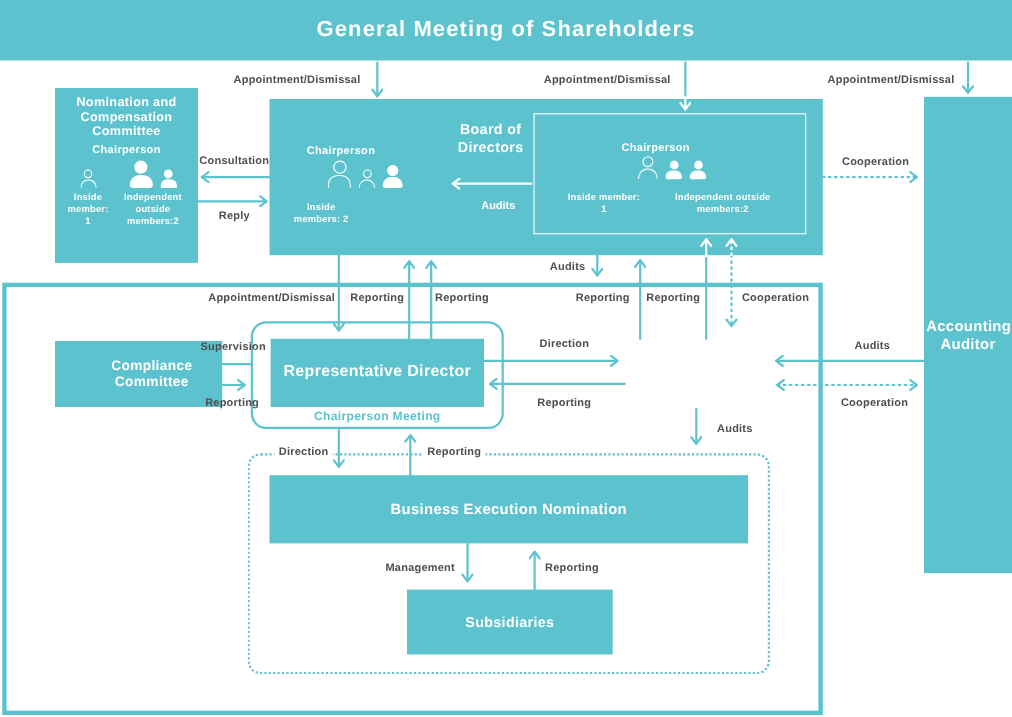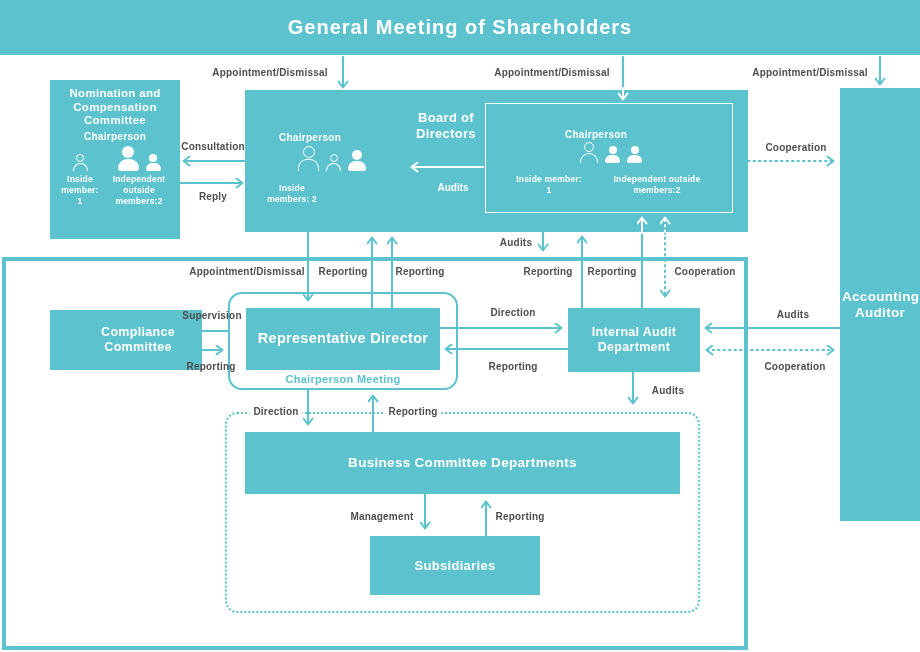--- a/index.html
+++ b/index.html
@@ -118,29 +118,26 @@
   </div>
 
   <div class="frame" style="left:228px;top:292px;width:230px;height:98px;border:2px solid #5cc3ce;border-radius:14px;">
     <div style="position:absolute;left:0;bottom:3px;width:100%;text-align:center;font-size:11px;font-weight:bold;color:#5cc3ce;letter-spacing:.3px;">Chairperson Meeting</div>
   </div>
 
   <div class="box teal" style="left:246px;top:308px;width:194px;height:62px;font-size:14.5px;">
     <span>Representative Director</span>
   </div>
 
-  <div class="box teal" style="left:568px;top:308px;width:132px;height:64px;font-size:12.5px;">
-    <span style="width:104px;">Internal Audit Department</span>
-  </div>
 
   <div class="box teal" style="left:245px;top:432px;width:435px;height:62px;font-size:13.5px;">
-    <span>Business Committee Departments</span>
-  </div>
-
-  <div class="box teal" style="left:370px;top:536px;width:170px;height:59px;font-size:13px;">
+    <span>Business Execution Nomination</span>
+  </div>
+
+  <div class="box teal" style="left:370px;top:536px;width:187px;height:59px;font-size:13px;">
     <span>Subsidiaries</span>
   </div>
 
   <svg class="arrows" width="920" height="652" viewBox="0 0 920 652">
     <defs>
       <marker id="mT" markerWidth="11" markerHeight="11" refX="7" refY="5.5" orient="auto-start-reverse" markerUnits="userSpaceOnUse">
         <path d="M1.5 1 L7.5 5.5 L1.5 10" fill="none" stroke="#5cc3ce" stroke-width="2" stroke-linecap="round" stroke-linejoin="round"></path>
       </marker>
       <marker id="mW" markerWidth="11" markerHeight="11" refX="7" refY="5.5" orient="auto-start-reverse" markerUnits="userSpaceOnUse">
         <path d="M1.5 1 L7.5 5.5 L1.5 10" fill="none" stroke="#ffffff" stroke-width="2" stroke-linecap="round" stroke-linejoin="round"></path>

